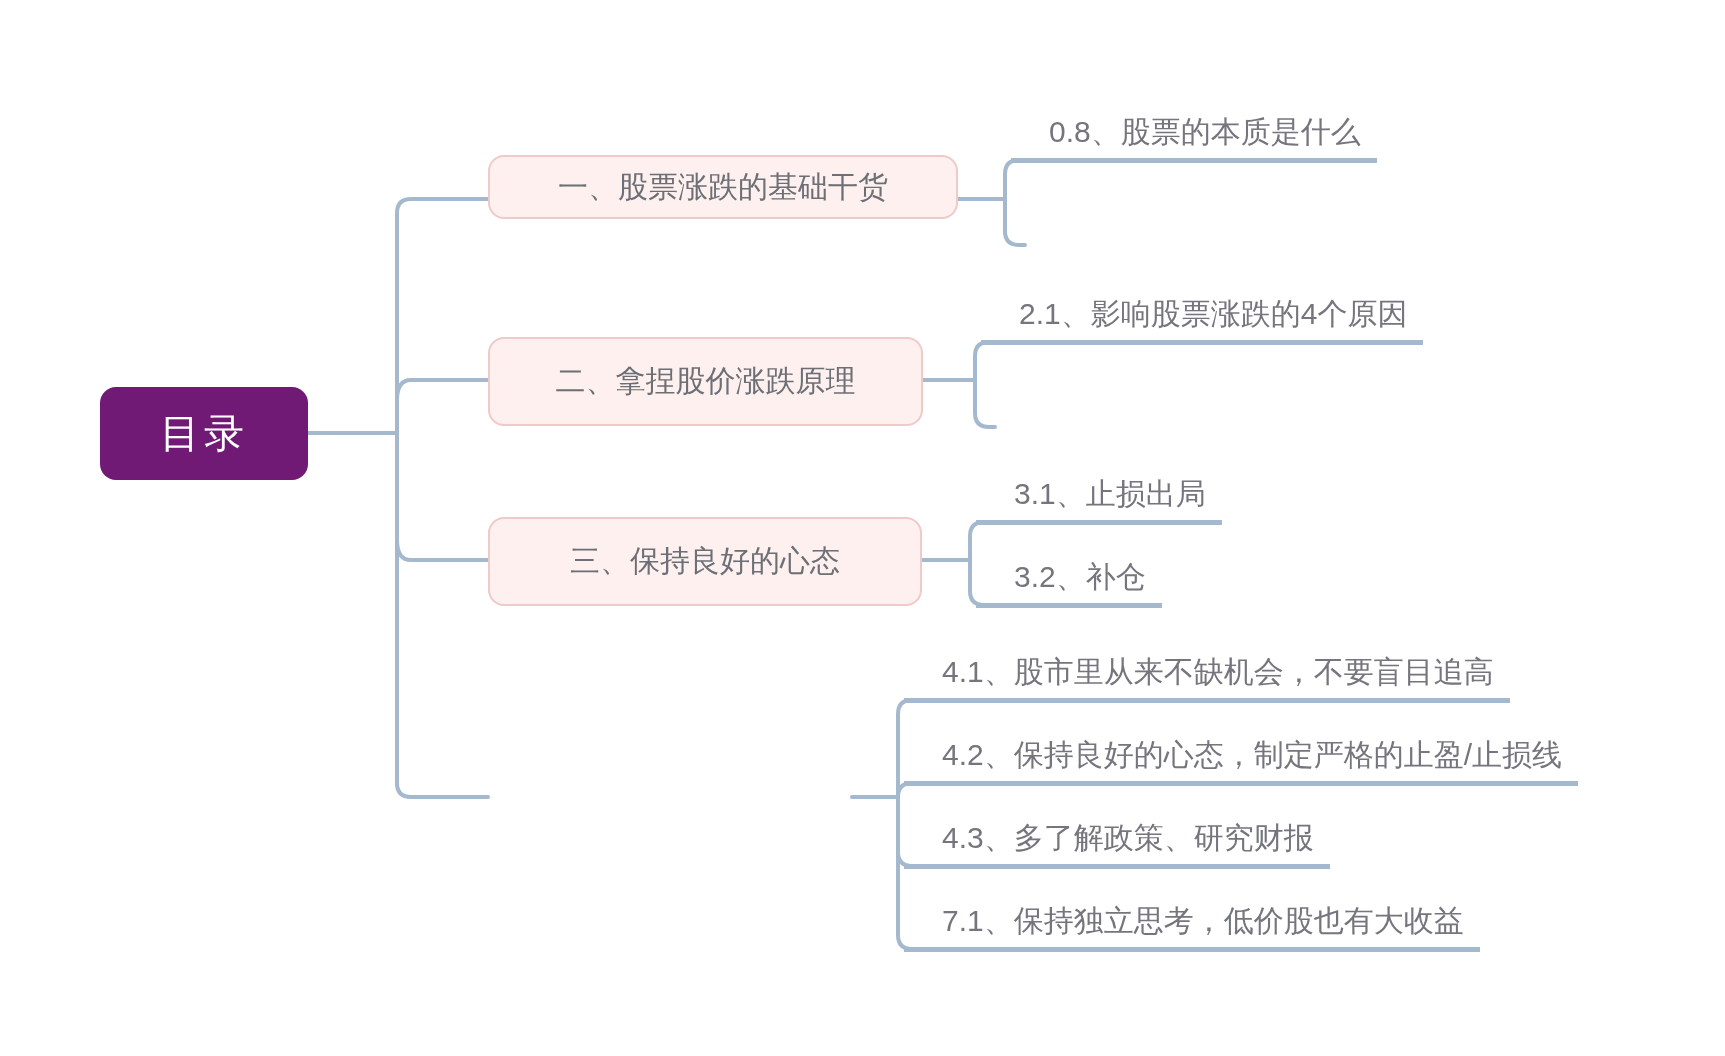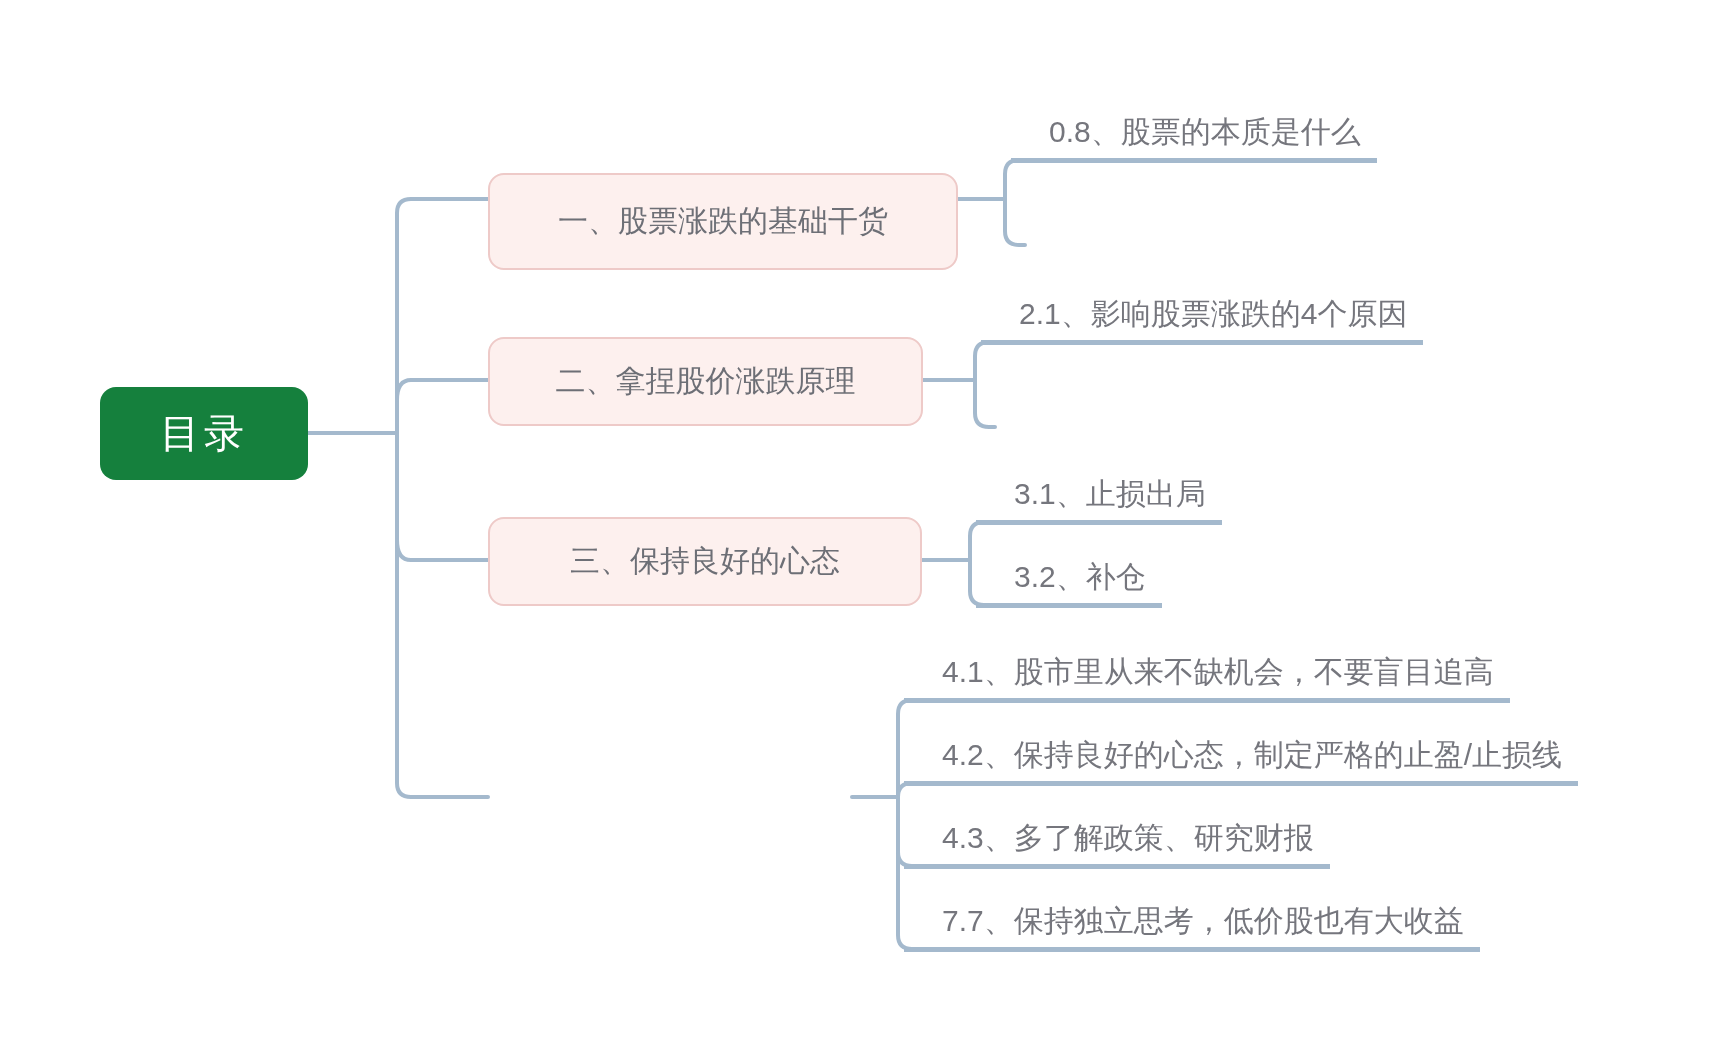--- a/index.html
+++ b/index.html
@@ -6,31 +6,31 @@
   body{
     width:1725px;height:1056px;position:relative;background:#ffffff;
     font-family:"Liberation Sans","DejaVu Sans",sans-serif;overflow:hidden;
   }
   #canvas{position:absolute;left:0;top:0;width:1725px;height:1056px;}
   svg.links{position:absolute;left:0;top:0;pointer-events:none;}
   svg.links path{fill:none;stroke:#a4b9cd;stroke-width:4;stroke-linecap:round;}
 
   .root-topic{
     position:absolute;left:100px;top:387px;min-width:208px;height:93px;
-    box-sizing:border-box;background:#15803d;border-radius:16px;
+    box-sizing:border-box;background:#701a75;border-radius:16px;
     color:#ffffff;font-size:40px;letter-spacing:4px;
     display:flex;align-items:center;justify-content:center;white-space:nowrap;
   }
   .branch-box{
     position:absolute;box-sizing:border-box;width:fit-content;
     border:2.5px solid #eecac8;border-radius:16px;background:#fdf0ee;
     color:#6d6f76;font-size:30px;white-space:nowrap;
     display:flex;align-items:center;justify-content:center;padding:0 30px;
   }
-  .b1{left:488px;top:173px;min-width:470px;height:97px;}
+  .b1{left:488px;top:155px;min-width:470px;height:64px;}
   .b2{left:488px;top:337px;min-width:435px;height:89px;text-align:right;}
   .b3{left:488px;top:517px;min-width:434px;height:89px;}
   .b4{left:488px;top:754px;min-width:364px;height:86px;}
 
   .child{
     position:absolute;white-space:nowrap;width:fit-content;
     font-size:30px;color:#75767d;line-height:34px;
     padding:0 16px 9px 38px;border-bottom:5px solid #a4b9cd;
   }
   
@@ -87,15 +87,15 @@
   <div class="child c11">0.8、股票的本质是什么</div>
 
   <div class="child c21">2.1、影响股票涨跌的4个原因</div>
 
   <div class="child c31">3.1、止损出局</div>
   <div class="child c32">3.2、补仓</div>
 
   <div class="child c41">4.1、股市里从来不缺机会，不要盲目追高</div>
   <div class="child c42">4.2、保持良好的心态，制定严格的止盈/止损线</div>
   <div class="child c43">4.3、多了解政策、研究财报</div>
-  <div class="child c44">7.7、保持独立思考，低价股也有大收益</div>
+  <div class="child c44">7.1、保持独立思考，低价股也有大收益</div>
 
 </div>
 
 </body></html>

